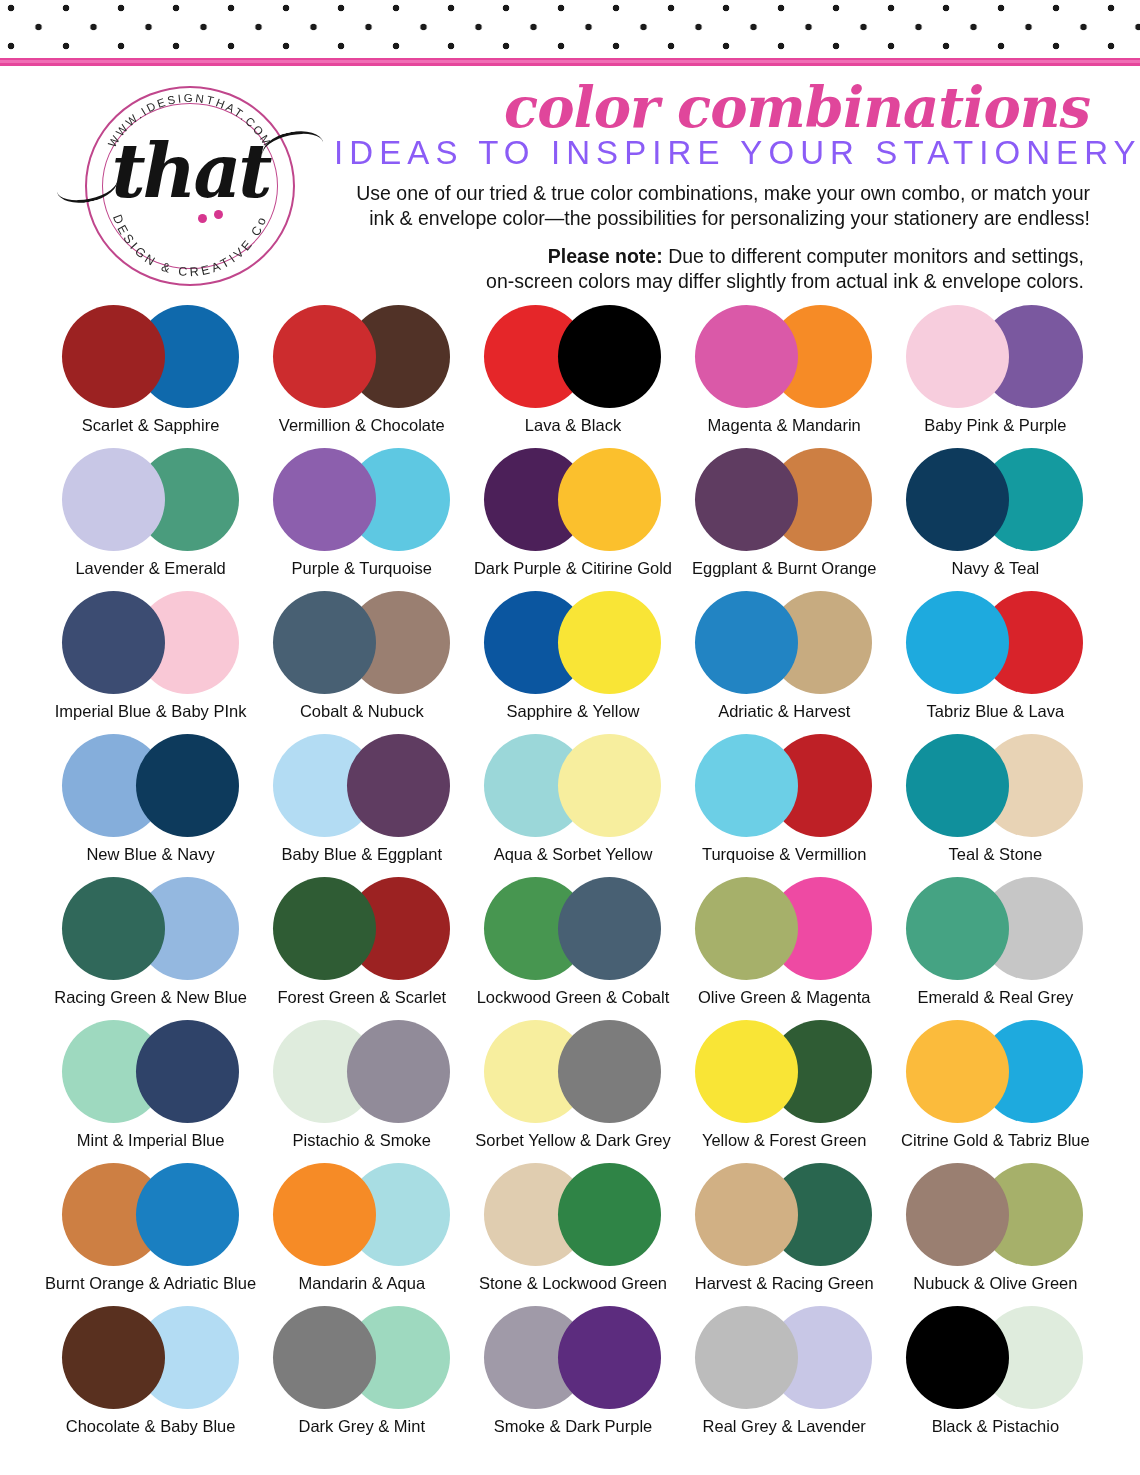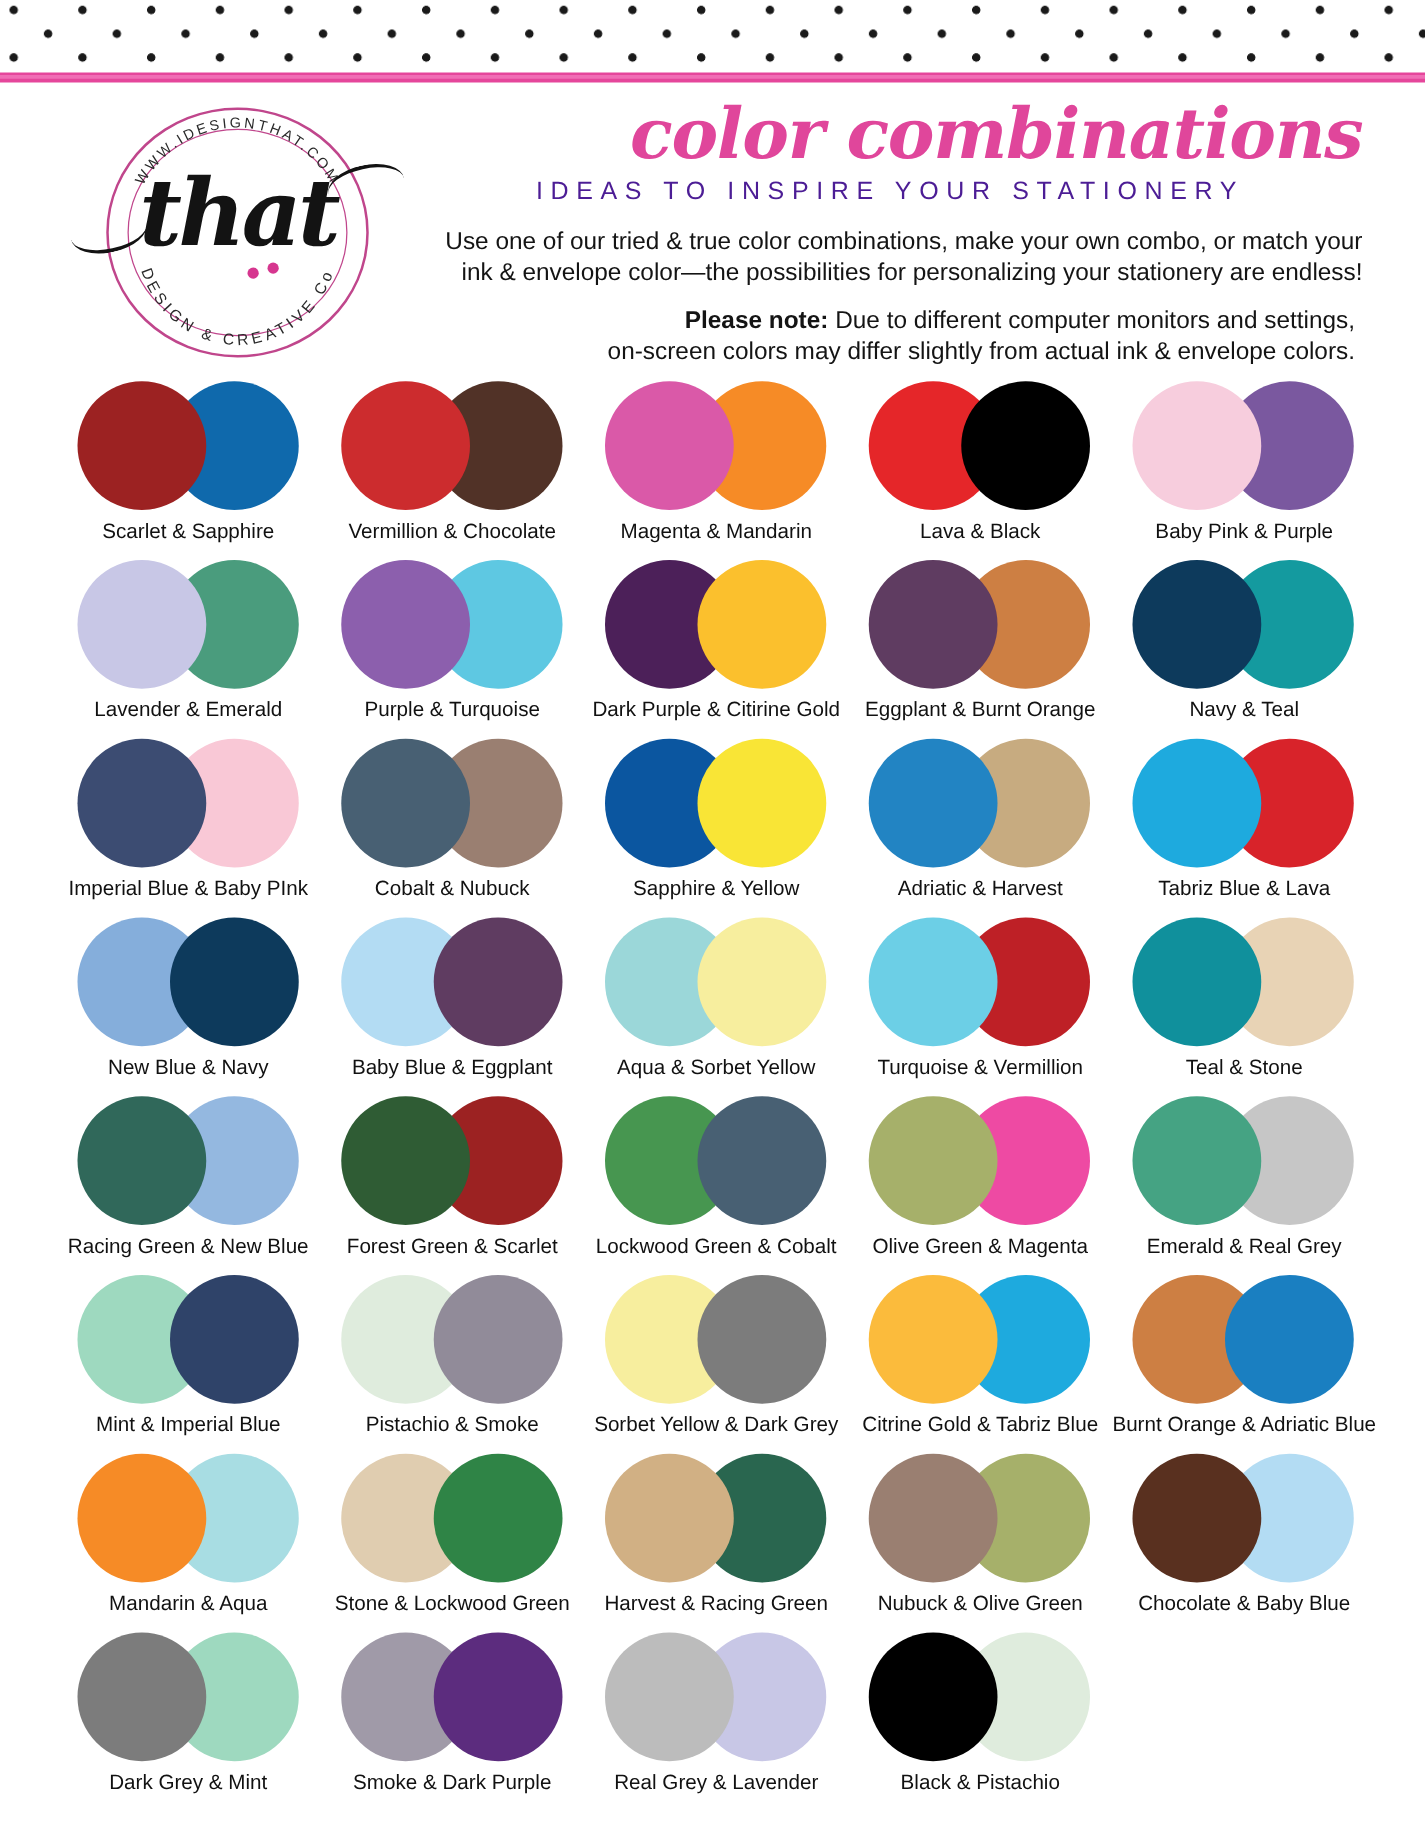--- a/index.html
+++ b/index.html
@@ -134,24 +134,24 @@
     font-weight: 700;
     font-size: 56px;
     line-height: 58px;
     color: #e0469b;
     letter-spacing: -1px;
     text-align: right;
     white-space: nowrap;
   }
   .sub-title {
     font-family: "Liberation Sans", sans-serif;
-    font-size: 20px;
+    font-size: 33px;
     line-height: 30px;
     letter-spacing: 6.1px;
-    color: #4c1d95;
+    color: #8b5cf6;
     text-align: center;
     white-space: nowrap;
     margin-top: 2px;
     padding-left: 4px;
   }
   .intro {
     font-family: "Liberation Sans", sans-serif;
     font-size: 19.5px;
     line-height: 25px;
     color: #141414;
@@ -273,34 +273,34 @@
         <div class="combo-label">Scarlet &amp; Sapphire</div>
       </div>
       <div class="cell">
         <div class="pair left-top">
           <div class="circ a" style="background: rgb(204, 44, 46);"></div>
           <div class="circ b" style="background: rgb(81, 50, 39);"></div>
         </div>
         <div class="combo-label">Vermillion &amp; Chocolate</div>
       </div>
       <div class="cell">
+        <div class="pair right-top">
+          <div class="circ a" style="background: rgb(229, 38, 41);"></div>
+          <div class="circ b" style="background: rgb(0, 0, 0);"></div>
+        </div>
+        <div class="combo-label">Lava &amp; Black</div>
+      </div>
+      <div class="cell">
         <div class="pair left-top">
           <div class="circ a" style="background: rgb(218, 89, 168);"></div>
           <div class="circ b" style="background: rgb(246, 139, 38);"></div>
         </div>
         <div class="combo-label">Magenta &amp; Mandarin</div>
       </div>
       <div class="cell">
-        <div class="pair right-top">
-          <div class="circ a" style="background: rgb(229, 38, 41);"></div>
-          <div class="circ b" style="background: rgb(0, 0, 0);"></div>
-        </div>
-        <div class="combo-label">Lava &amp; Black</div>
-      </div>
-      <div class="cell">
         <div class="pair left-top">
           <div class="circ a" style="background: rgb(247, 205, 221);"></div>
           <div class="circ b" style="background: rgb(122, 88, 159);"></div>
         </div>
         <div class="combo-label">Baby Pink &amp; Purple</div>
       </div>
       <div class="cell">
         <div class="pair left-top">
           <div class="circ a" style="background: rgb(200, 199, 230);"></div>
           <div class="circ b" style="background: rgb(74, 156, 125);"></div>
@@ -456,20 +456,27 @@
       </div>
       <div class="cell">
         <div class="pair right-top">
           <div class="circ a" style="background: rgb(247, 238, 158);"></div>
           <div class="circ b" style="background: rgb(124, 124, 124);"></div>
         </div>
         <div class="combo-label">Sorbet Yellow &amp; Dark Grey</div>
       </div>
       <div class="cell">
         <div class="pair left-top">
+          <div class="circ a" style="background: rgb(249, 229, 54);"></div>
+          <div class="circ b" style="background: rgb(47, 92, 52);"></div>
+        </div>
+        <div class="combo-label">Yellow &amp; Forest Green</div>
+      </div>
+      <div class="cell">
+        <div class="pair left-top">
           <div class="circ a" style="background: rgb(251, 187, 60);"></div>
           <div class="circ b" style="background: rgb(30, 170, 222);"></div>
         </div>
         <div class="combo-label">Citrine Gold &amp; Tabriz Blue</div>
       </div>
       <div class="cell">
         <div class="pair right-top">
           <div class="circ a" style="background: rgb(205, 127, 67);"></div>
           <div class="circ b" style="background: rgb(26, 127, 193);"></div>
         </div>

